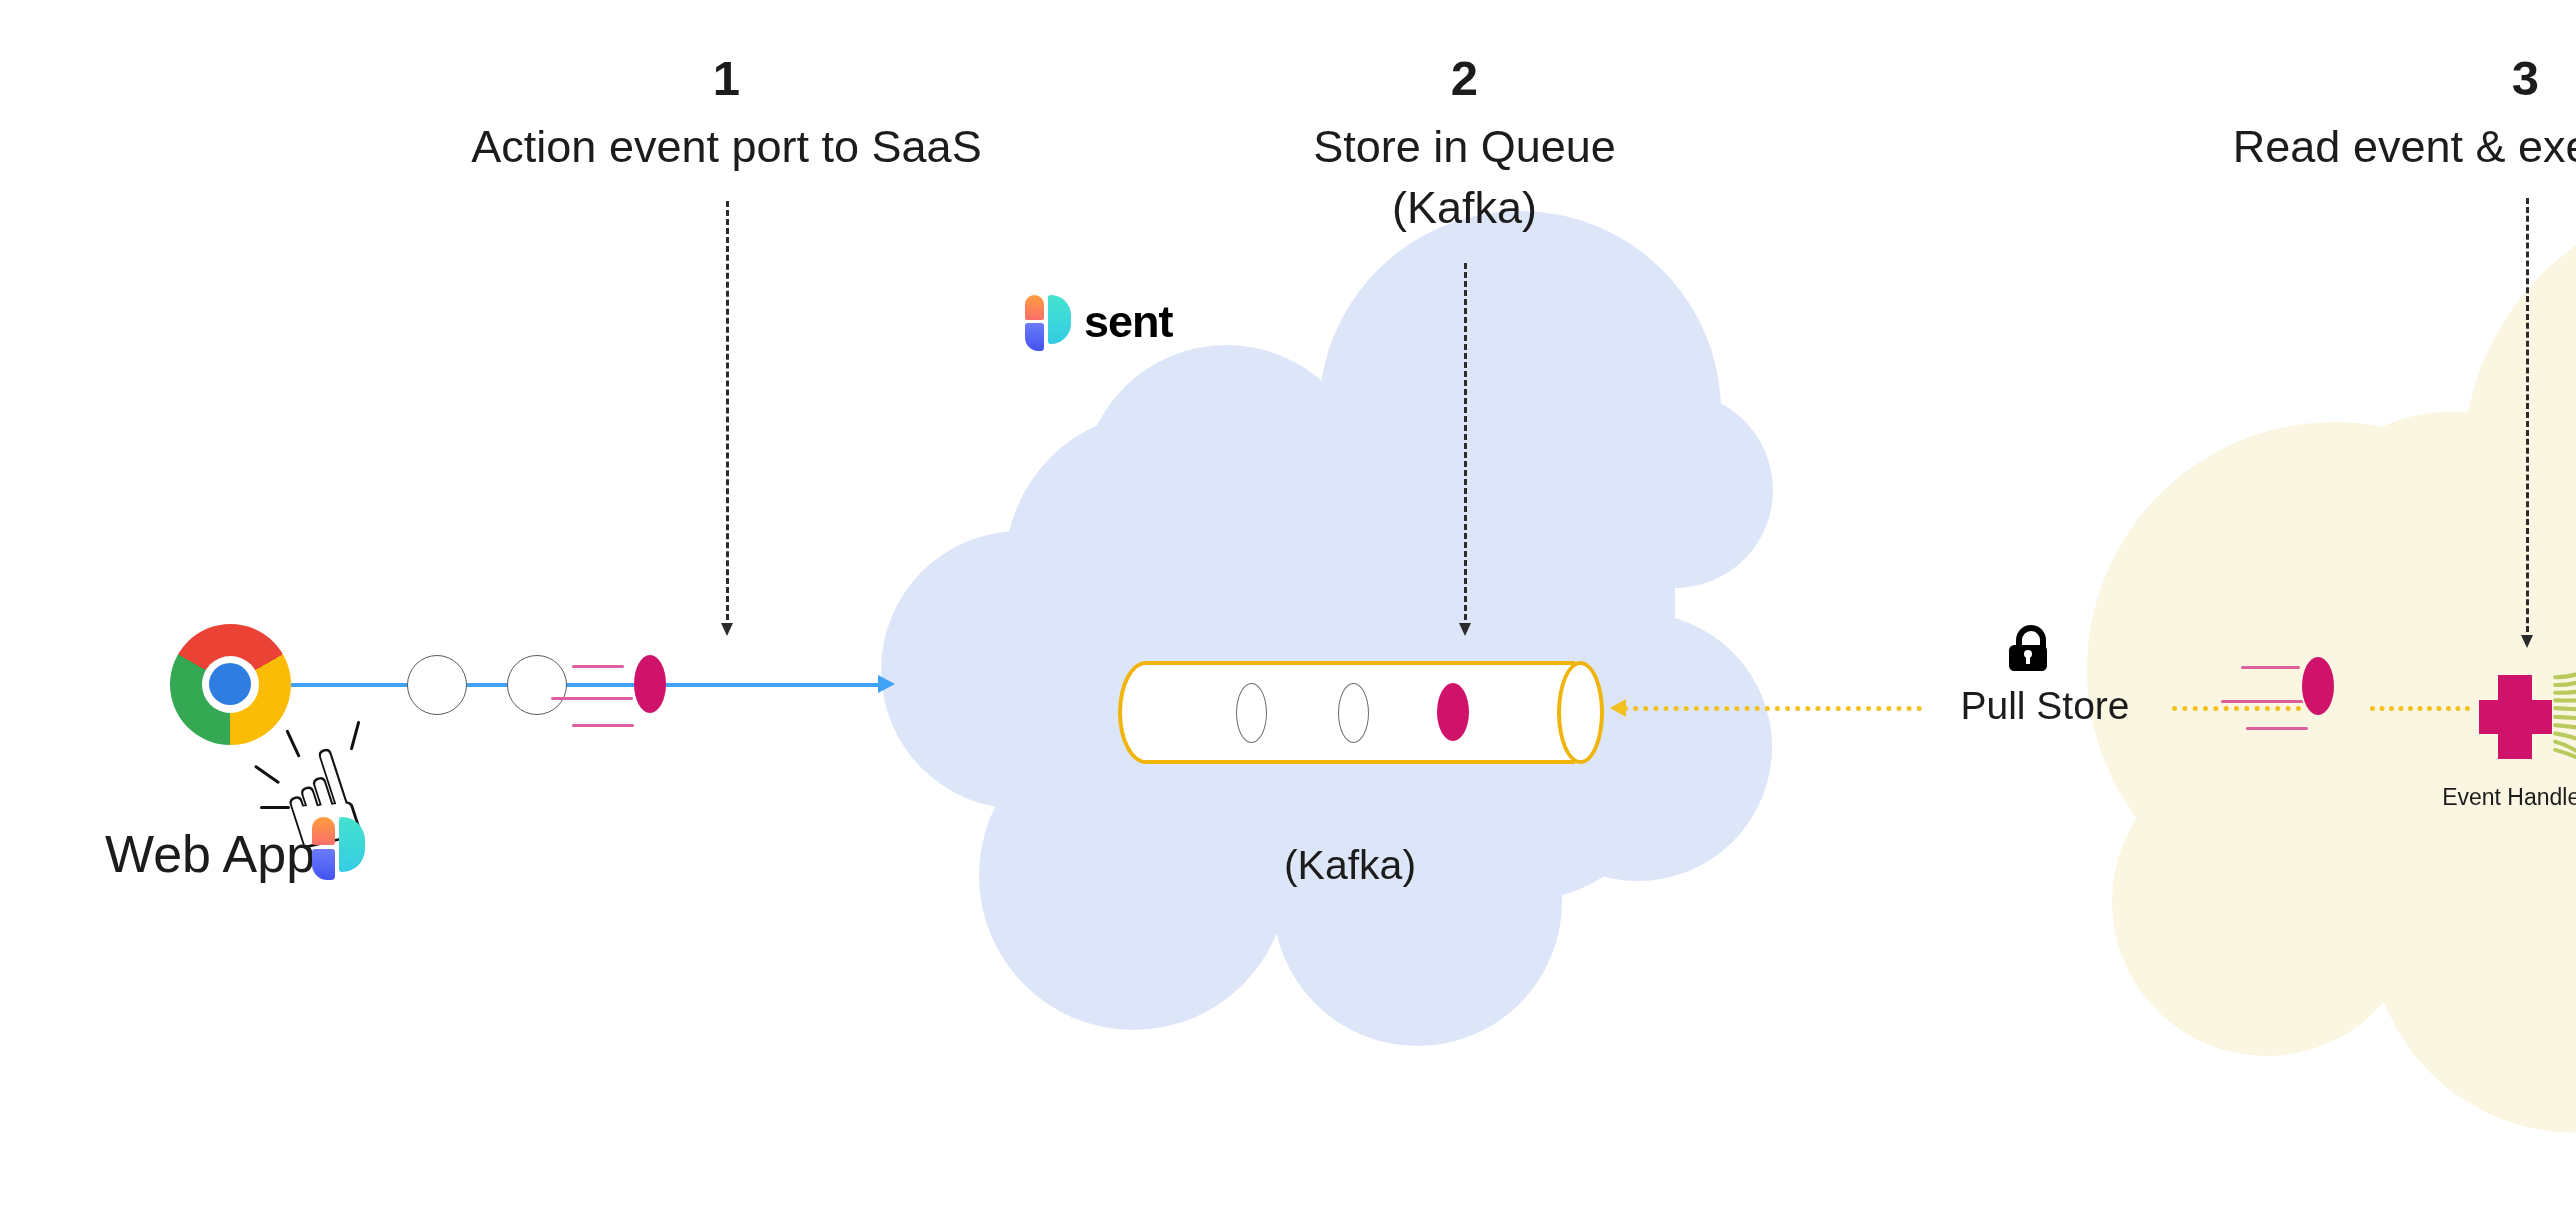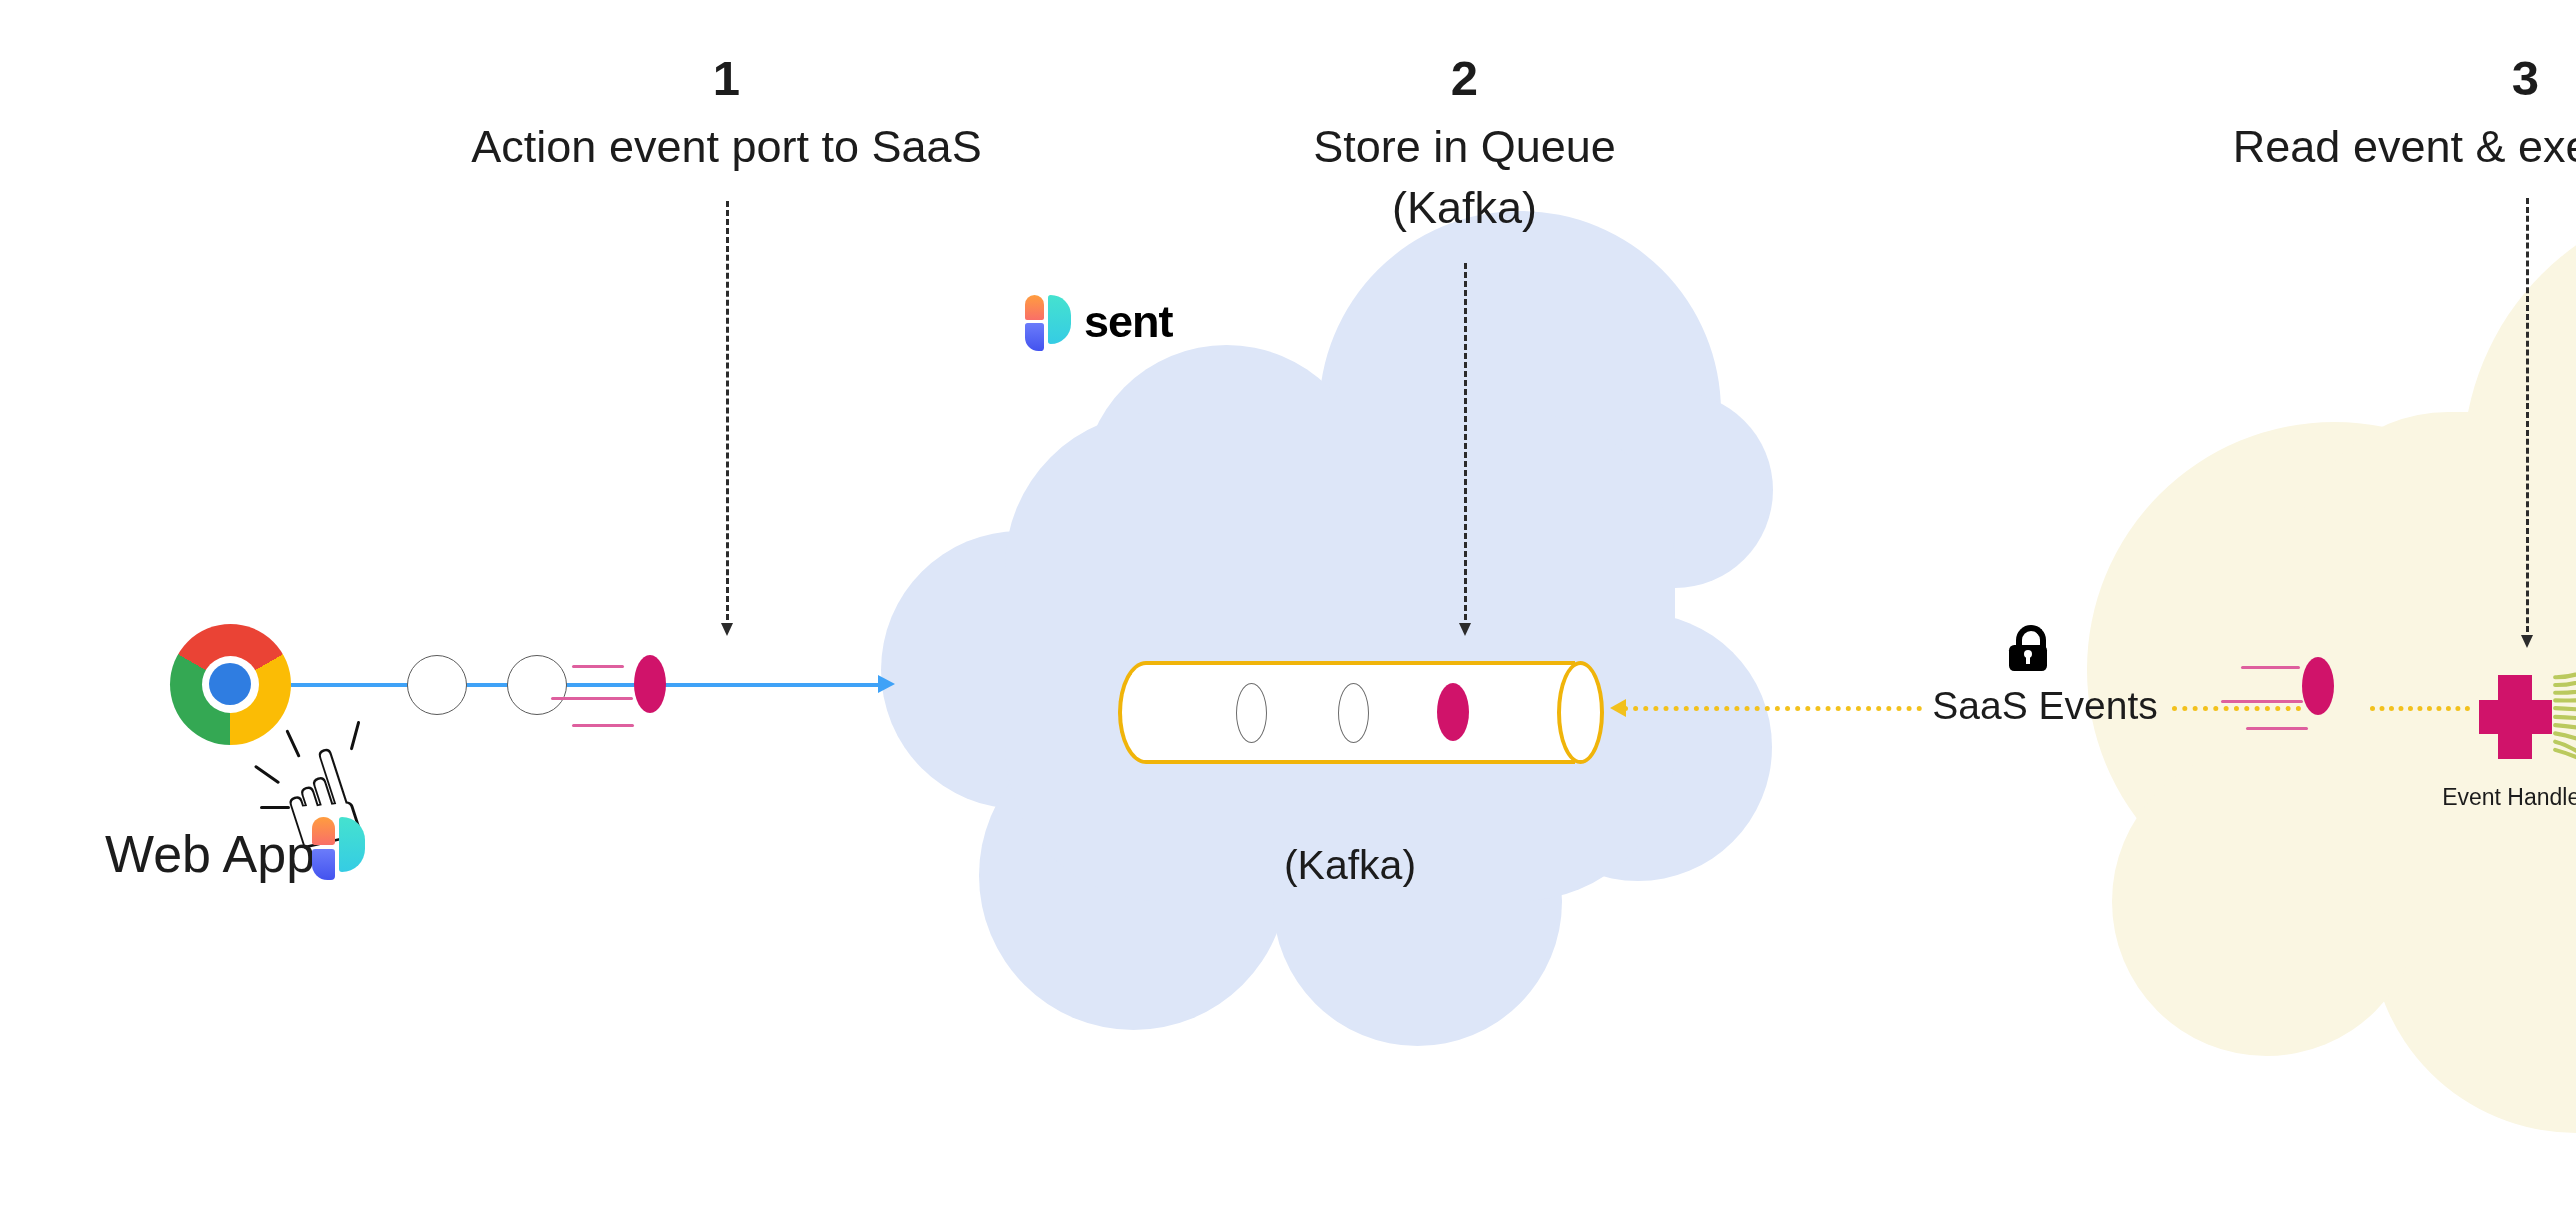--- a/index.html
+++ b/index.html
@@ -143,21 +143,21 @@
   <div class="ydots" style="left:1623px;top:706px;width:299px;"></div>
   <div class="ydots" style="left:2172px;top:706px;width:129px;"></div>
   <div class="ydots" style="left:2370px;top:706px;width:100px;"></div>
 
   <div class="abs" style="left:2009px;top:625px;width:39px;height:45px;">
     <div class="lock-shackle" style="left:7.2px;top:0;width:17.5px;height:17.5px;"></div>
     <div class="lock-body" style="left:0;top:19.6px;width:38px;height:26px;"></div>
     <div class="lock-hole" style="left:15px;top:25px;width:8.2px;height:8.2px;"></div>
     <div class="lock-slot" style="left:17px;top:30px;width:4.1px;height:9.3px;"></div>
   </div>
-  <div class="pull-label" style="left:1839px;top:684px;width:412px;">SaaS Events</div>
+  <div class="pull-label" style="left:1839px;top:684px;width:412px;">Pull Store</div>
 
   <div class="speed" style="left:2241px;top:666px;width:59px;"></div>
   <div class="speed" style="left:2221px;top:700px;width:82px;"></div>
   <div class="speed" style="left:2246px;top:727px;width:62px;"></div>
   <div class="pink-dot" style="left:2302px;top:657px;"></div>
 
   <div class="cross-v" style="left:2498px;top:675px;width:34px;height:84px;"></div>
   <div class="cross-v" style="left:2479px;top:700px;width:73px;height:34px;"></div>
   <div class="eh-label" style="left:2386px;top:784px;width:258px;">Event Handler</div>
 

